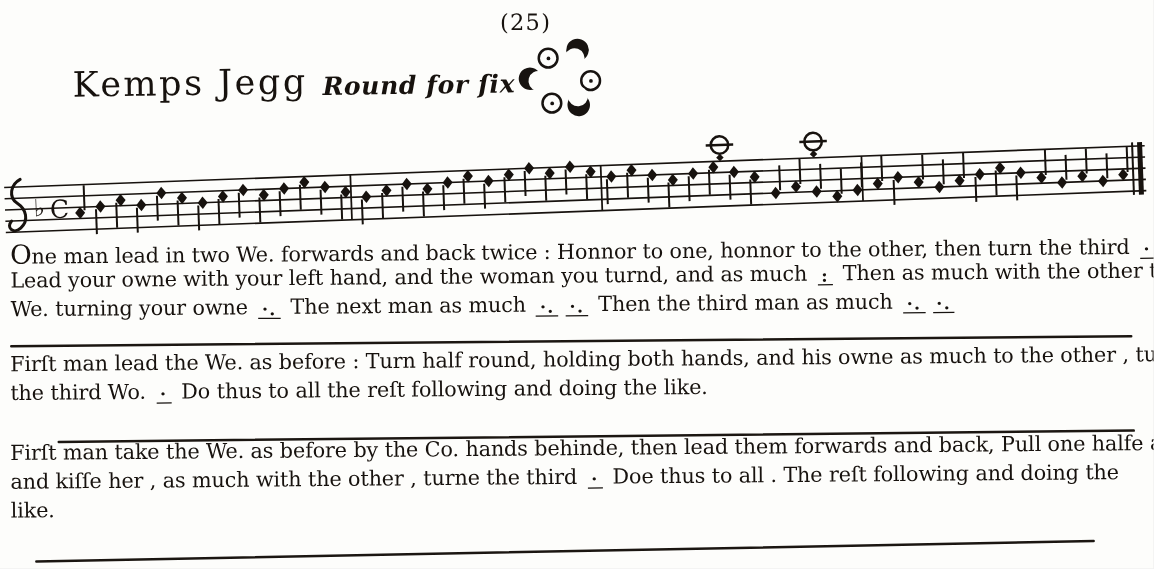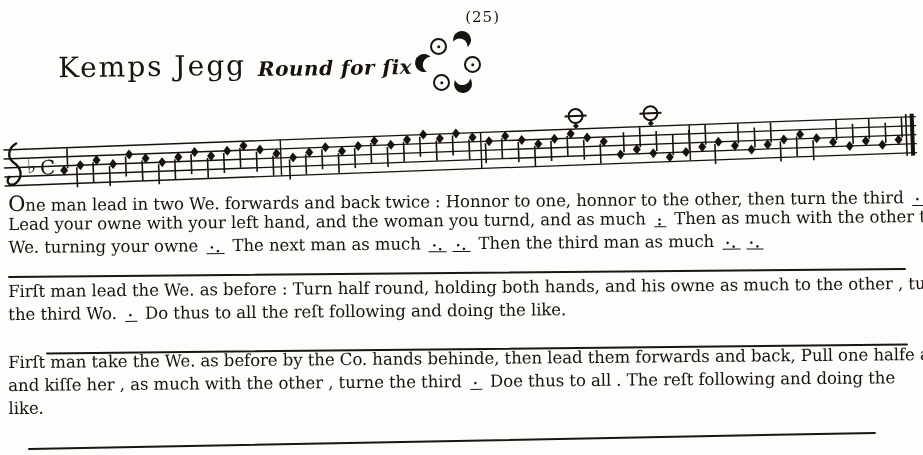--- a/index.html
+++ b/index.html
@@ -2,22 +2,22 @@
 <html><head>
 <meta charset="utf-8">
 <style>
   html,body{margin:0;padding:0;background:#e8e8e8;}
   .page{
     position:relative;width:923px;height:455px;margin:0 auto;
     background:#fdfdfb;color:#17120e;overflow:hidden;
     font-family:"DejaVu Serif", serif;
   }
   .page-number{
-    position:absolute;left:400px;top:8px;width:100px;text-align:right;
-    font-size:15px;letter-spacing:1px;
+    position:absolute;left:400px;top:8px;width:100px;text-align:left;
+    font-size:18px;letter-spacing:1px;
   }
   .title{
     position:absolute;left:58px;top:50px;font-size:28px;letter-spacing:2px;
     transform:rotate(-0.8deg);font-weight:500;
   }
   .subtitle{
     position:absolute;left:258px;top:56px;font-size:20px;font-style:italic;
     font-weight:bold;transform:rotate(-0.8deg);letter-spacing:0.5px;
   }
   

